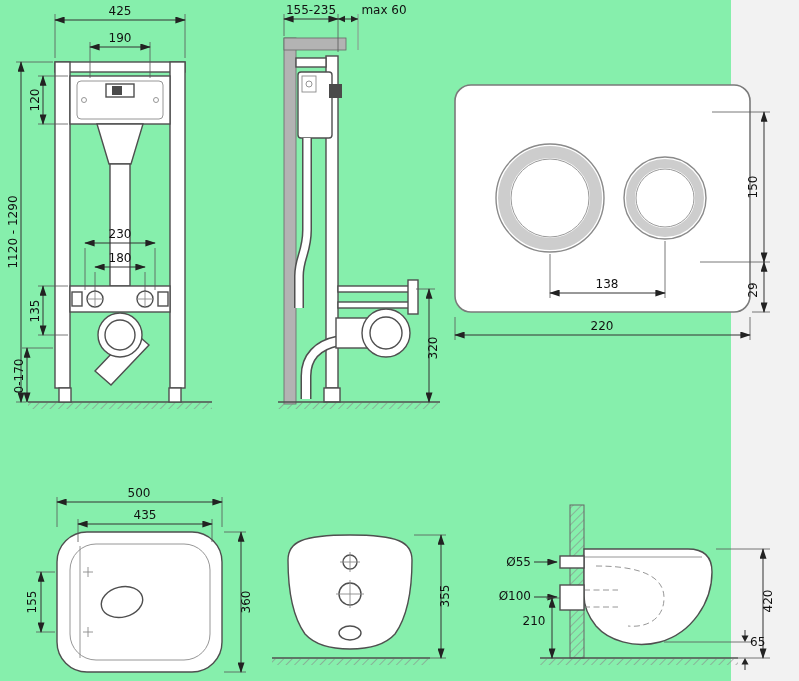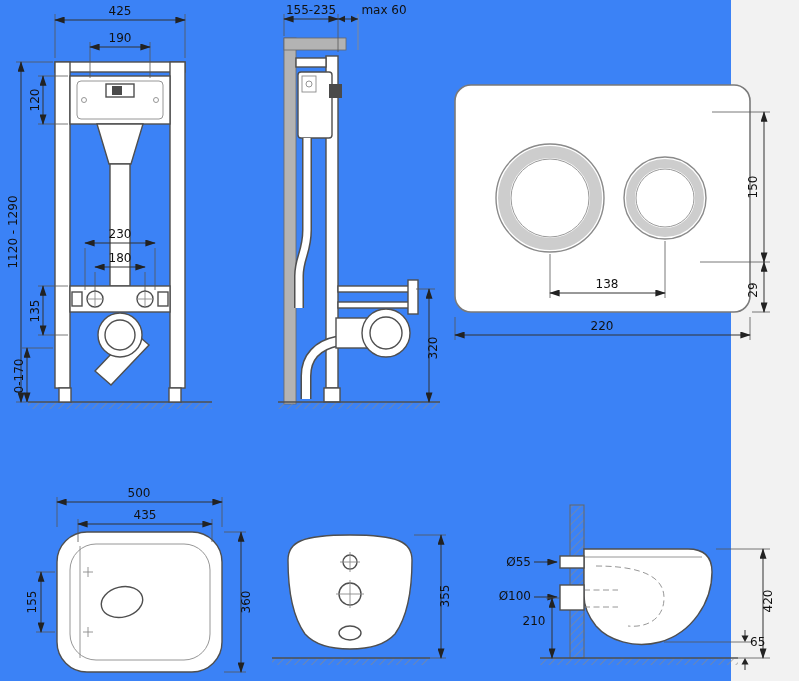--- a/index.html
+++ b/index.html
@@ -1,17 +1,17 @@
 <!DOCTYPE html>
 <html><head>
 <meta charset="utf-8">
 <style>
   html,body { margin:0; padding:0; background:#f2f2f2; }
   .sheet {
-    width:731px; height:681px; background:#3b82f6; position:relative;
+    width:731px; height:681px; background:#86efac; position:relative;
     font-family:"DejaVu Sans", sans-serif;
   }
   svg { display:block; }
   .geo  { fill:#ffffff; stroke:#4f4f4f; stroke-width:1.4; }
   .geo2 { fill:none;    stroke:#4f4f4f; stroke-width:1.4; }
   .thin { fill:none;    stroke:#8a8a8a; stroke-width:0.9; }
   .ext  { fill:none;    stroke:#555555; stroke-width:0.8; }
   .dim  { fill:none;    stroke:#333333; stroke-width:1; }
   .dashed { stroke-dasharray:6 3.5; }
   .dimtext {

